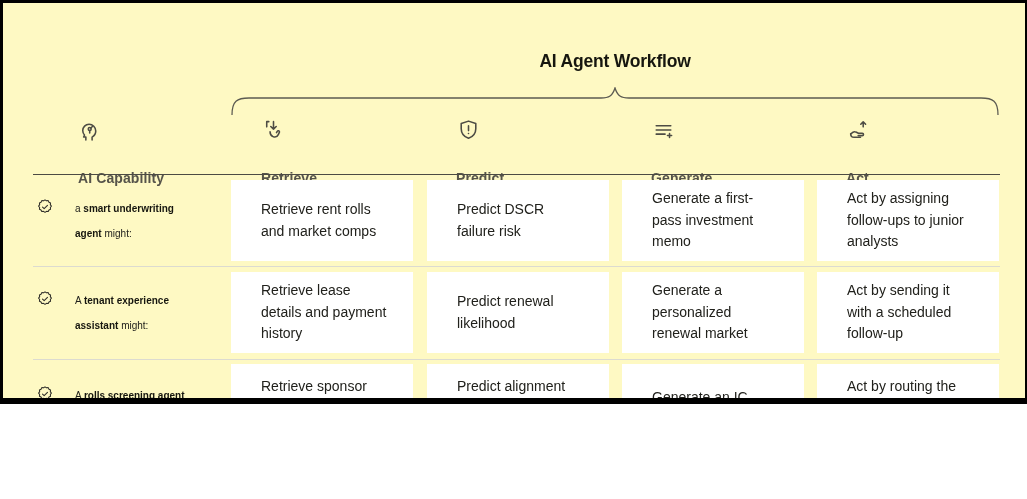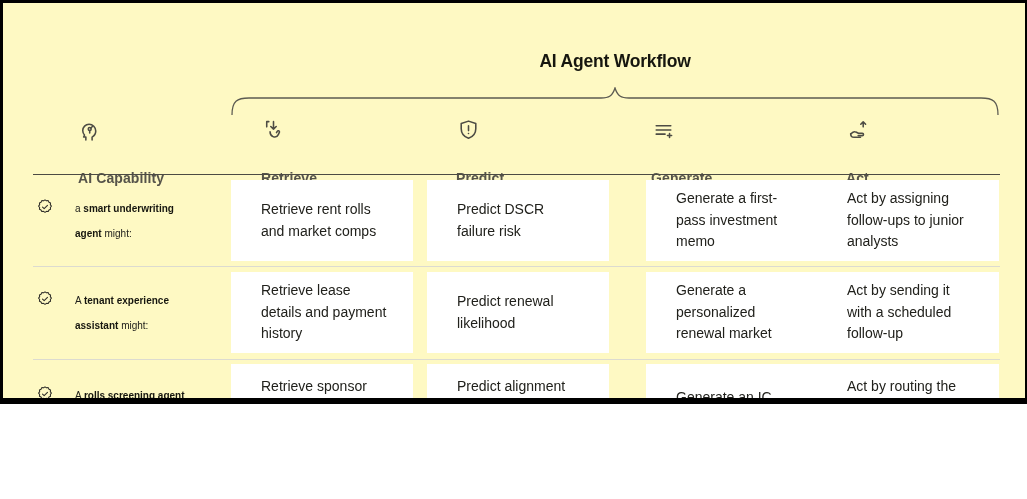--- a/index.html
+++ b/index.html
@@ -20,21 +20,21 @@
     position:absolute;left:228px;top:48px;width:768px;
     text-align:center;
     font-size:17.5px;font-weight:700;color:#16160f;
     letter-spacing:-0.2px;
   }
 
   .brace{position:absolute;left:228px;top:84px;width:768px;height:30px;}
 
   
   .colcap{left:33px;width:185px;}
-  .c1{left:228px;justify-content:flex-end;} .c2{left:424px;} .c3{left:619px;margin-left:24px;} .c4{left:814px;}
+  .c1{left:228px;justify-content:flex-end;} .c2{left:424px;} .c3{left:619px;} .c4{left:814px;}
   .card{position:absolute;width:182px;background:#ffffff;display:flex;align-items:center;}
   .r1{top:177px;height:81px;} .r2{top:269px;height:81px;} .r3{top:361px;height:88px;}
 
   .cell-text{
     padding:0 26px 0 30px;
     font-size:14px;line-height:21.5px;color:#21211c;
   }
 
   .cap-cell{position:absolute;display:flex;align-items:center;}
   .cap-inner{display:flex;align-items:flex-start;gap:21px;}

